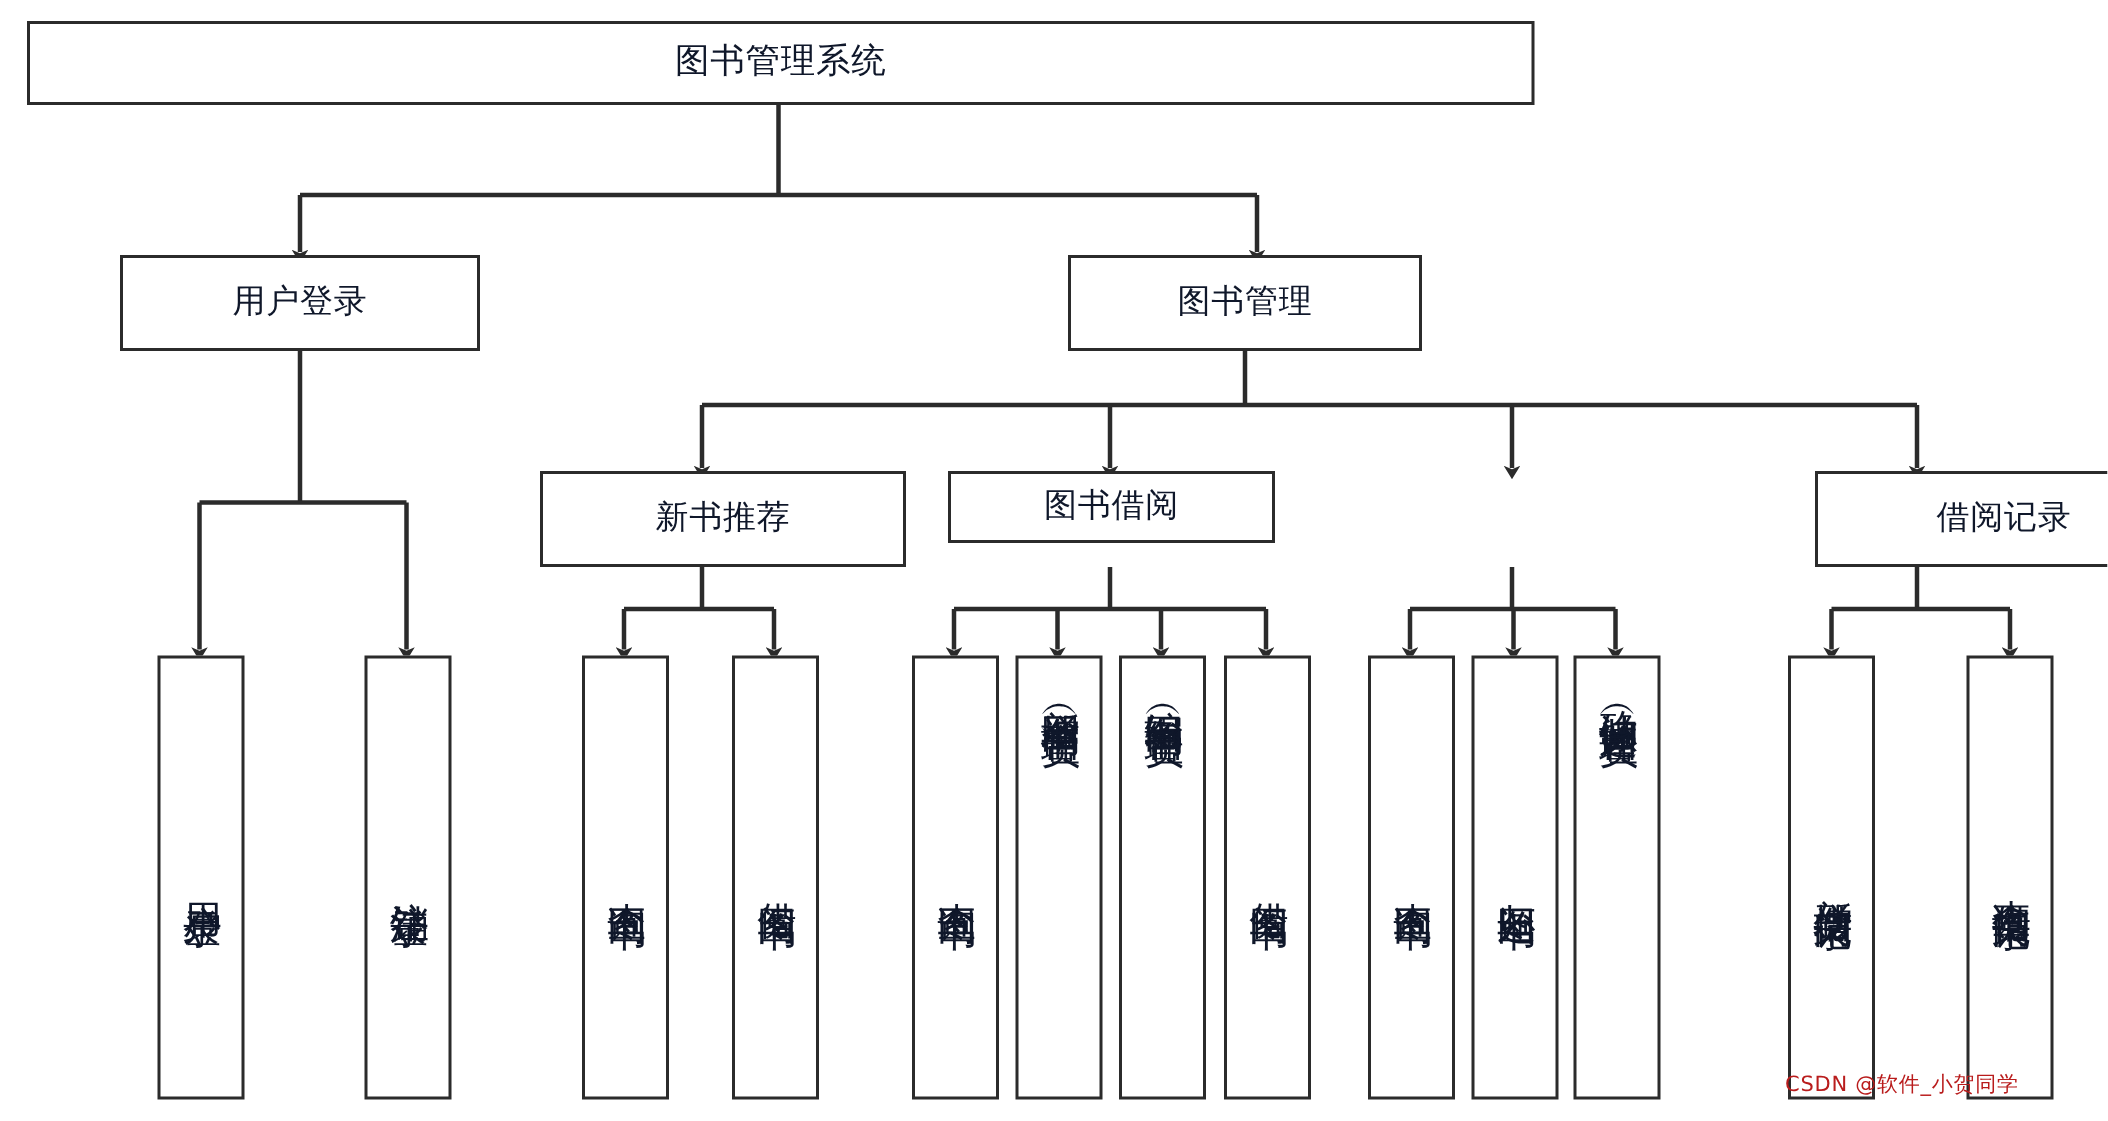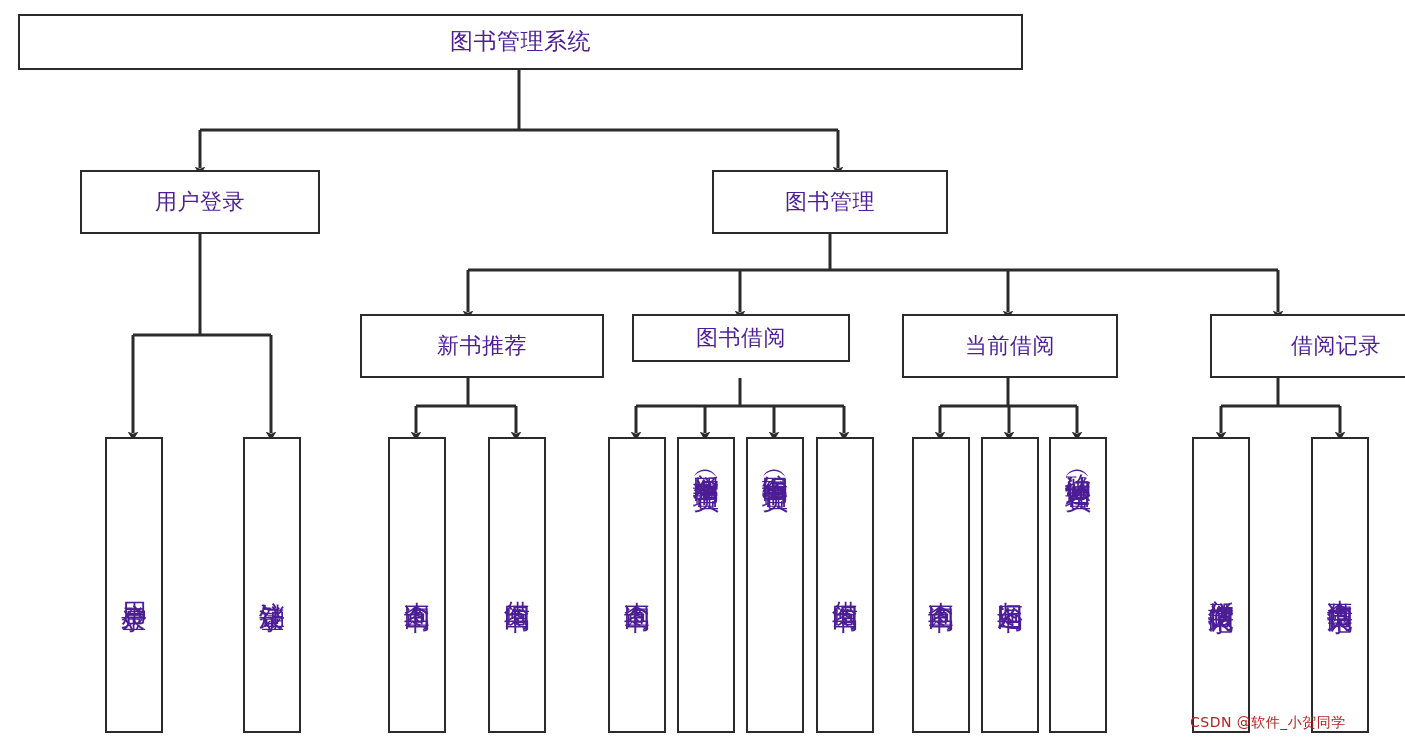--- a/index.html
+++ b/index.html
@@ -26,21 +26,21 @@
     pointer-events: none;
   }
   .node {
     position: absolute;
     box-sizing: border-box;
     background: #ffffff;
     border: 2px solid #2b2b2b;
     display: flex;
     align-items: center;
     justify-content: center;
-    color: #4c1d95;
+    color: #0f172a;
   }
   .node .label {
     display: block;
     text-align: center;
     line-height: 1.12;
     letter-spacing: 0.5px;
   }
   
   .node.horiz .label {
     writing-mode: horizontal-tb;
@@ -139,23 +139,20 @@
   <div class="node horiz" style="left:712px; top:170px; width:236px; height:64px;">
     <span class="label">图书管理</span>
   </div>
 
   <div class="node horiz" style="left:360px; top:314px; width:244px; height:64px;">
     <span class="label">新书推荐</span>
   </div>
   <div class="node horiz" style="left:632px; top:314px; width:218px; height:48px;">
     <span class="label">图书借阅</span>
   </div>
-  <div class="node horiz" style="left:902px; top:314px; width:216px; height:64px;">
-    <span class="label">当前借阅</span>
-  </div>
   <div class="node horiz" style="left:1170px; top:314px; width:252px; height:64px;margin-left:40px;">
     <span class="label">借阅记录</span>
   </div>
 
   <div class="node vert mid" style="left:105px; top:437px; width:58px; height:296px;">
     <span class="label">用户登录</span>
   </div>
   <div class="node vert mid" style="left:243px; top:437px; width:58px; height:296px;">
     <span class="label">注销登录</span>
   </div>

